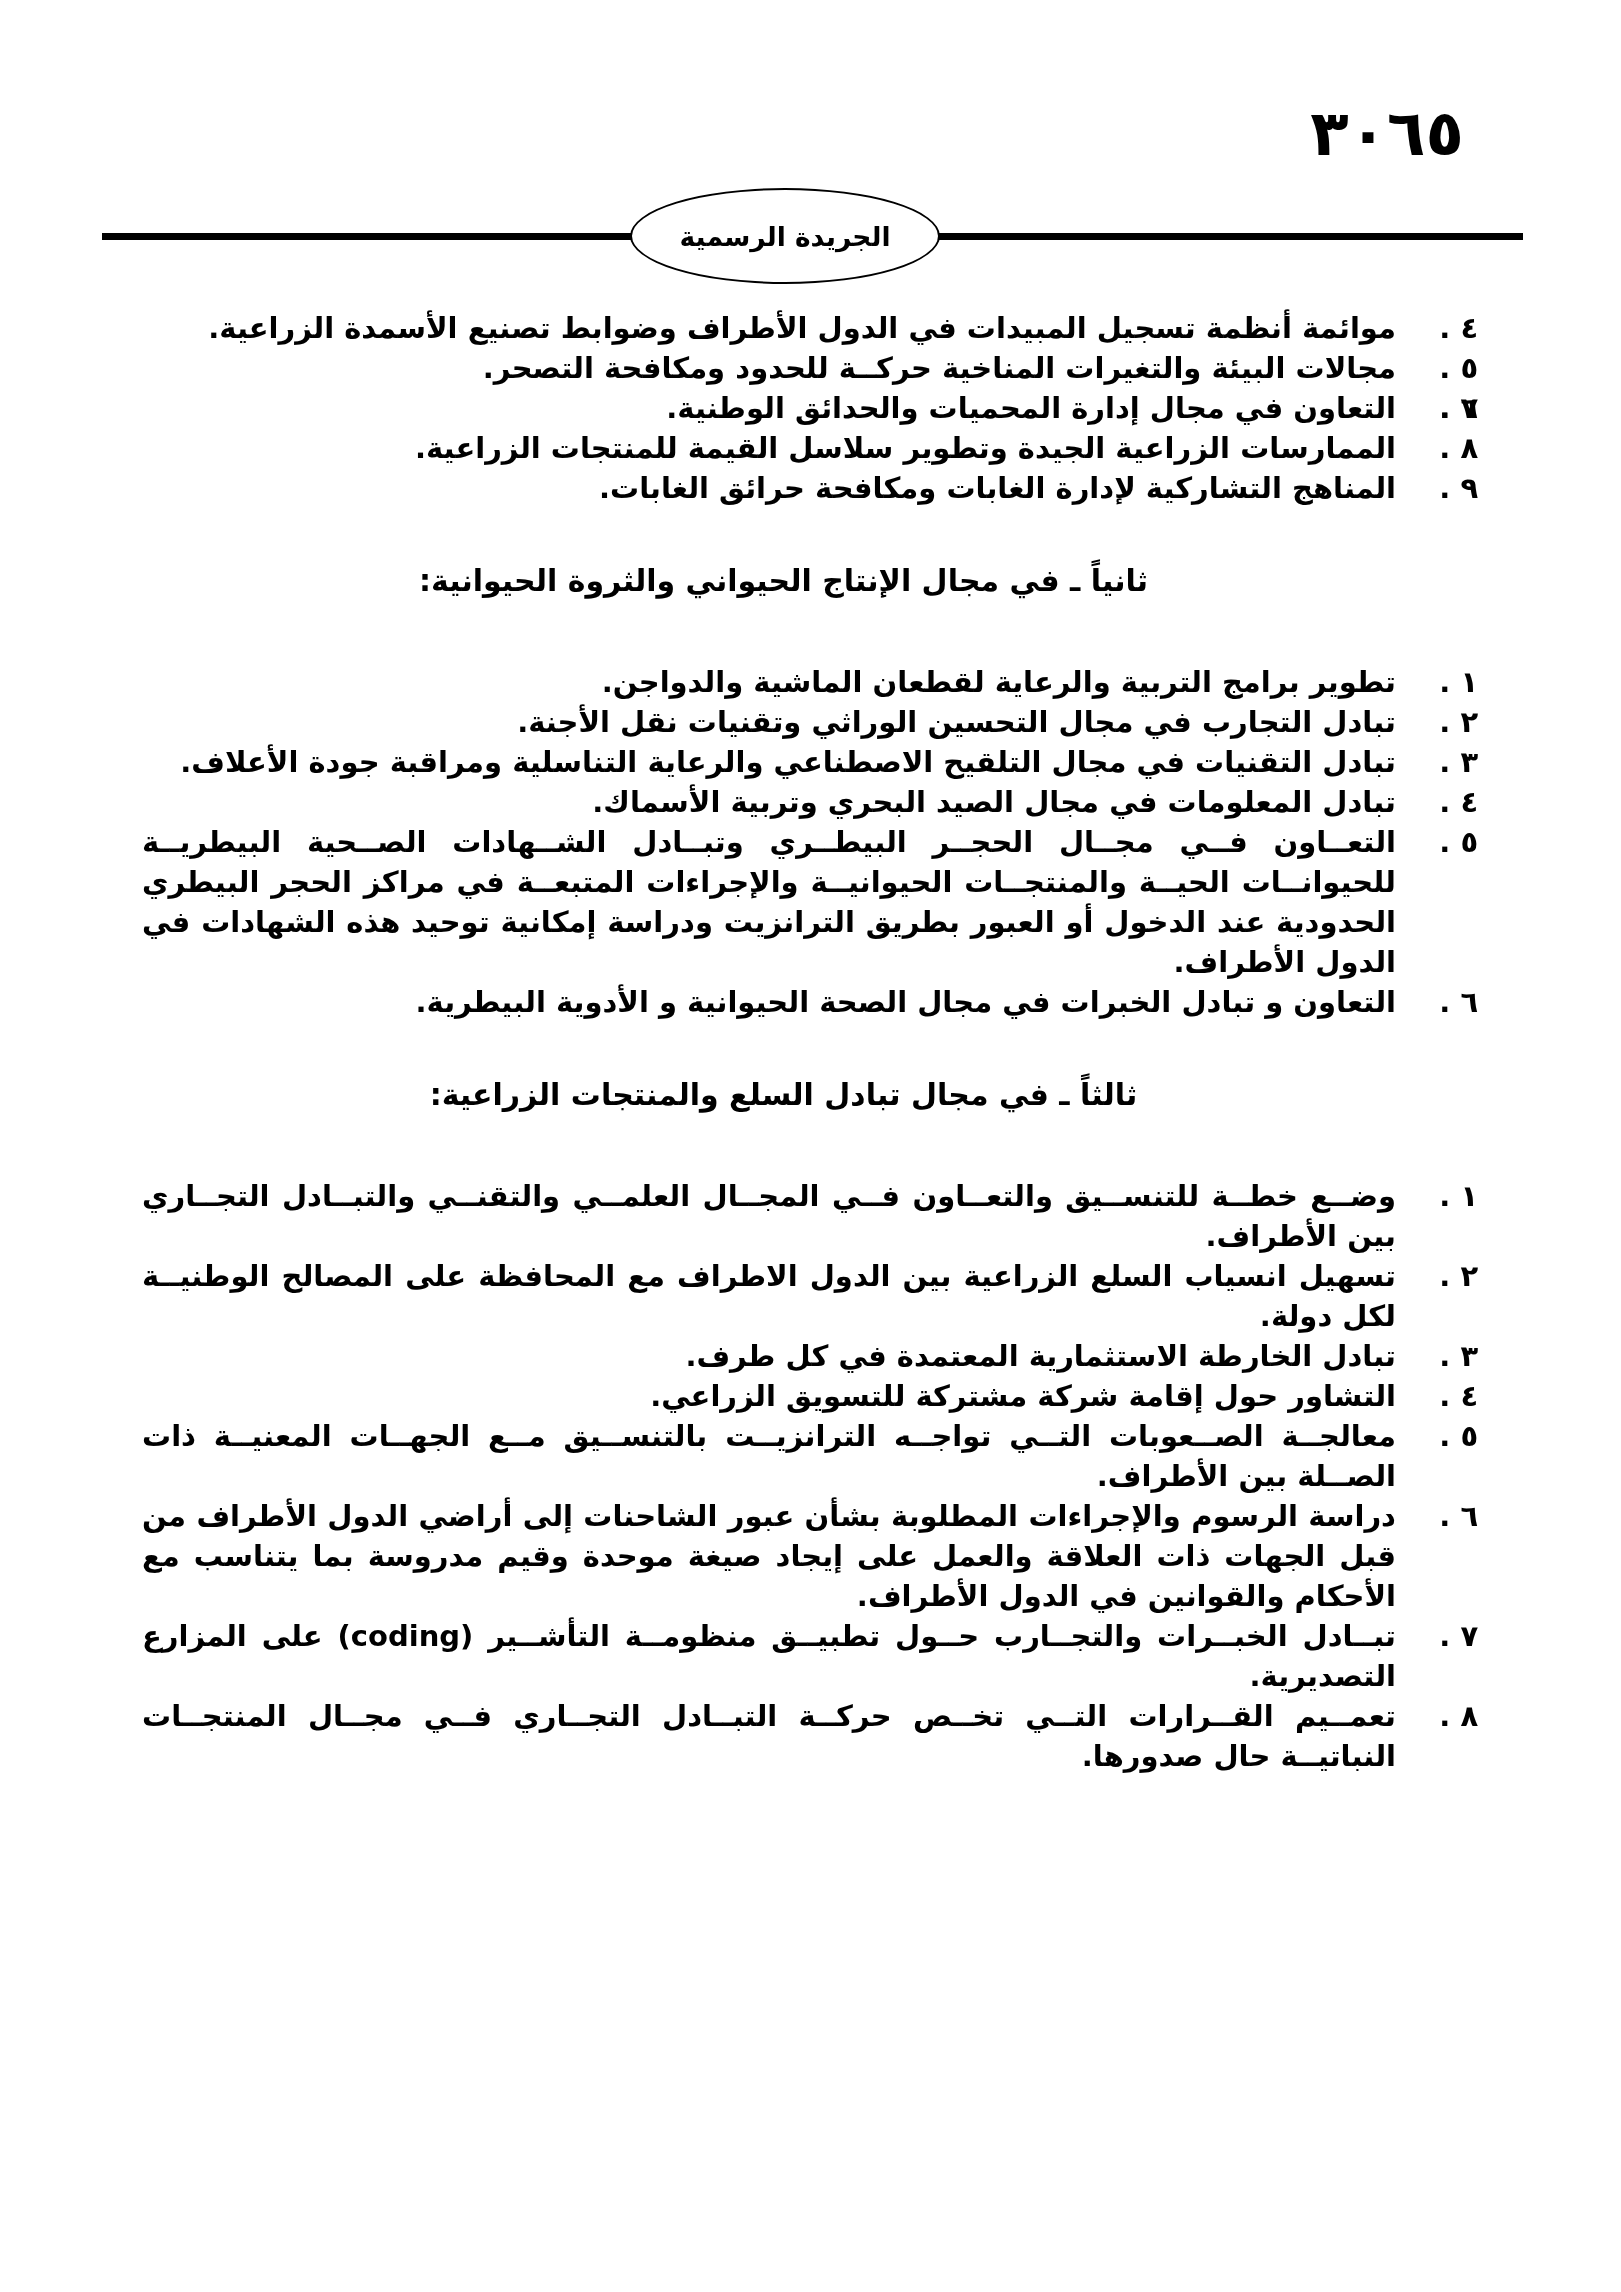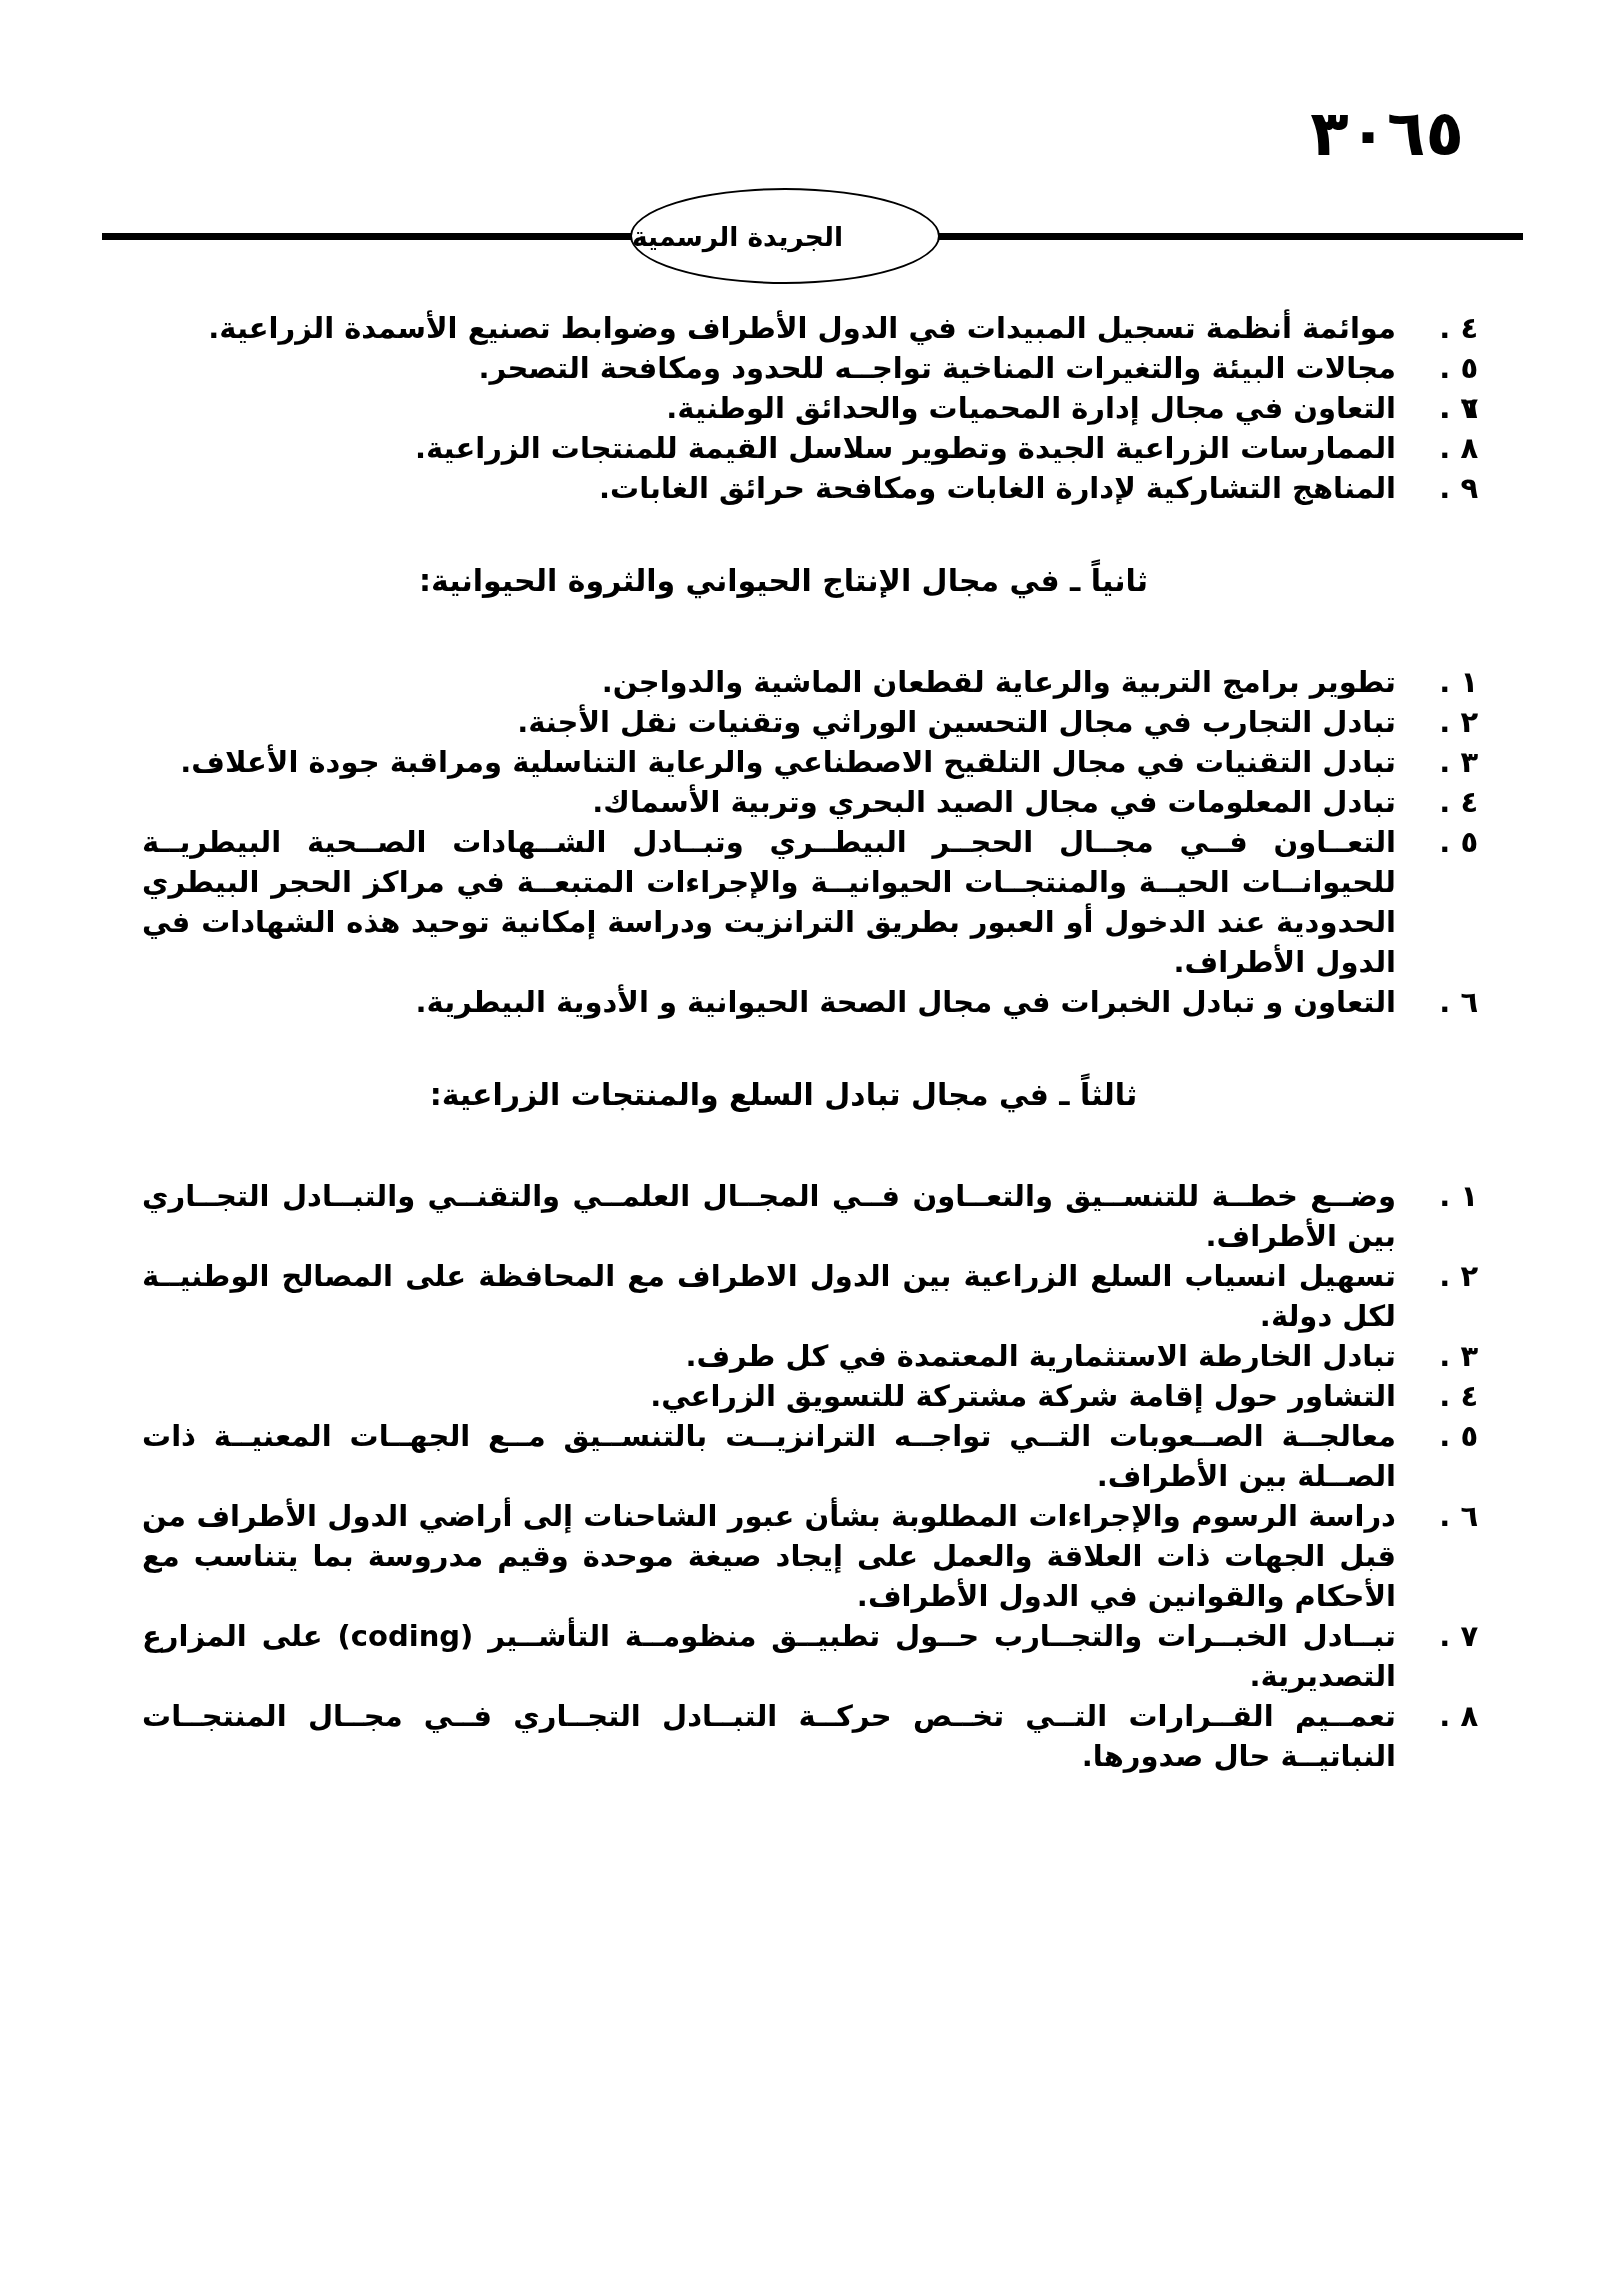--- a/index.html
+++ b/index.html
@@ -36,21 +36,21 @@
     position: absolute;
     top: 188px;
     left: 630px;
     width: 310px;
     height: 96px;
     background: #ffffff;
     border: 2.9px solid #000000;
     border-radius: 50%;
     display: flex;
     align-items: center;
-    justify-content: flex-end;
+    justify-content: center;
   }
   .banner-label {
     font-size: 26.5px;
     font-weight: bold;
     white-space: nowrap;
   }
   .content {
     position: absolute;
     top: 308px;
     right: 139px;
@@ -85,21 +85,21 @@
 
   <div class="header-rule"></div>
 
   <div class="banner-ellipse">
     <span class="banner-label">الجريدة الرسمية</span>
   </div>
 
   <div class="content" id="content">
       <section class="doc-section">
         <div class="list-item"><span class="item-num">٤ .</span><span class="item-text">موائمة أنظمة تسجيل المبيدات في الدول الأطراف وضوابط تصنيع الأسمدة الزراعية.</span></div>
-        <div class="list-item"><span class="item-num">٥ .</span><span class="item-text">مجالات البيئة والتغيرات المناخية تواجــه للحدود ومكافحة التصحر.</span></div>
+        <div class="list-item"><span class="item-num">٥ .</span><span class="item-text">مجالات البيئة والتغيرات المناخية حركــة للحدود ومكافحة التصحر.</span></div>
         <div class="list-item"><span class="item-num">٦ .</span></div>
         <div class="list-item"><span class="item-num">٧ .</span><span class="item-text">التعاون في مجال إدارة المحميات والحدائق الوطنية.</span></div>
         <div class="list-item"><span class="item-num">٨ .</span><span class="item-text">الممارسات الزراعية الجيدة وتطوير سلاسل القيمة للمنتجات الزراعية.</span></div>
         <div class="list-item"><span class="item-num">٩ .</span><span class="item-text">المناهج التشاركية لإدارة الغابات ومكافحة حرائق الغابات.</span></div>
       </section>
       <section class="doc-section">
         <div class="section-heading">ثانياً ـ في مجال الإنتاج الحيواني والثروة الحيوانية:</div>
         <div class="list-item"><span class="item-num">١ .</span><span class="item-text">تطوير برامج التربية والرعاية لقطعان الماشية والدواجن.</span></div>
         <div class="list-item"><span class="item-num">٢ .</span><span class="item-text">تبادل التجارب في مجال التحسين الوراثي وتقنيات نقل الأجنة.</span></div>
         <div class="list-item"><span class="item-num">٣ .</span><span class="item-text">تبادل التقنيات في مجال التلقيح الاصطناعي والرعاية التناسلية ومراقبة جودة الأعلاف.</span></div>

